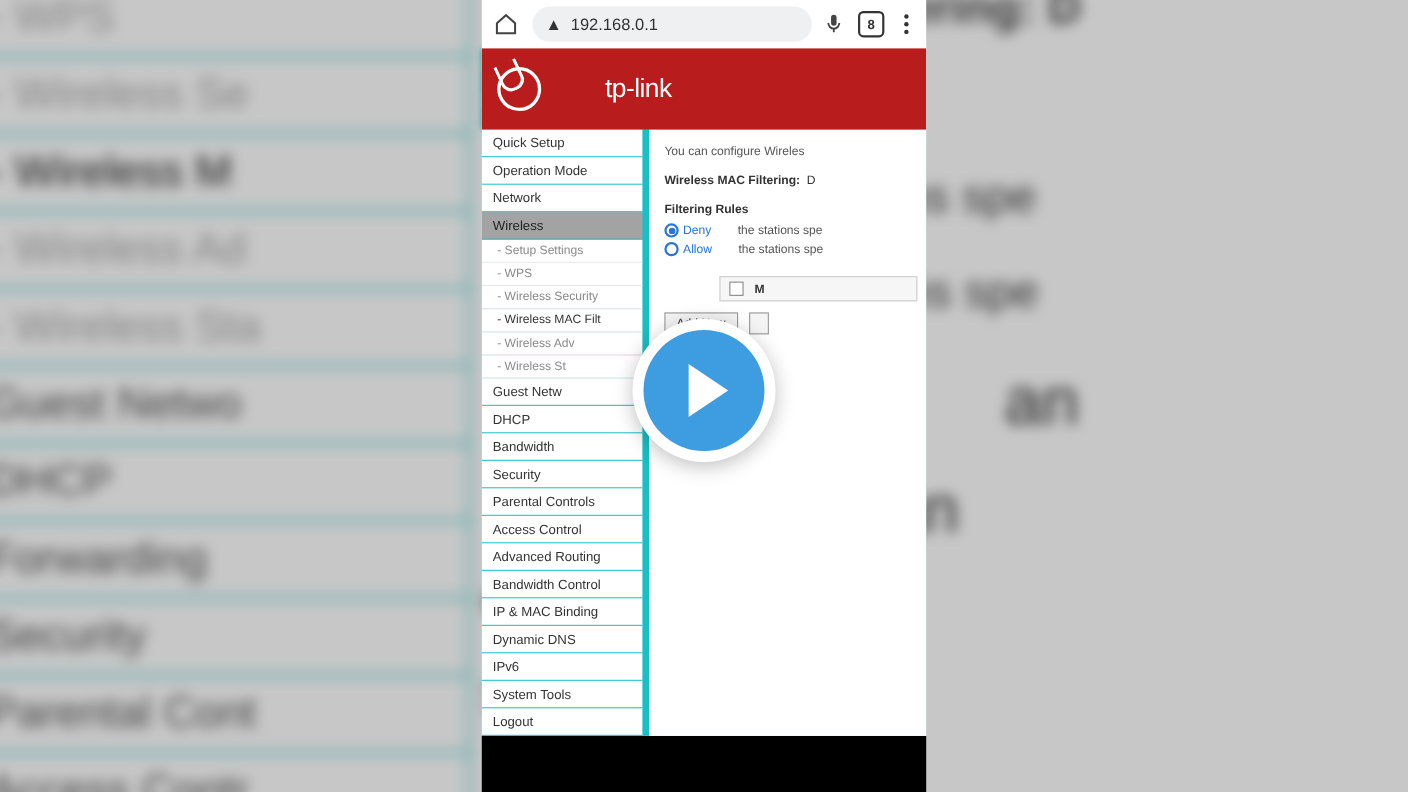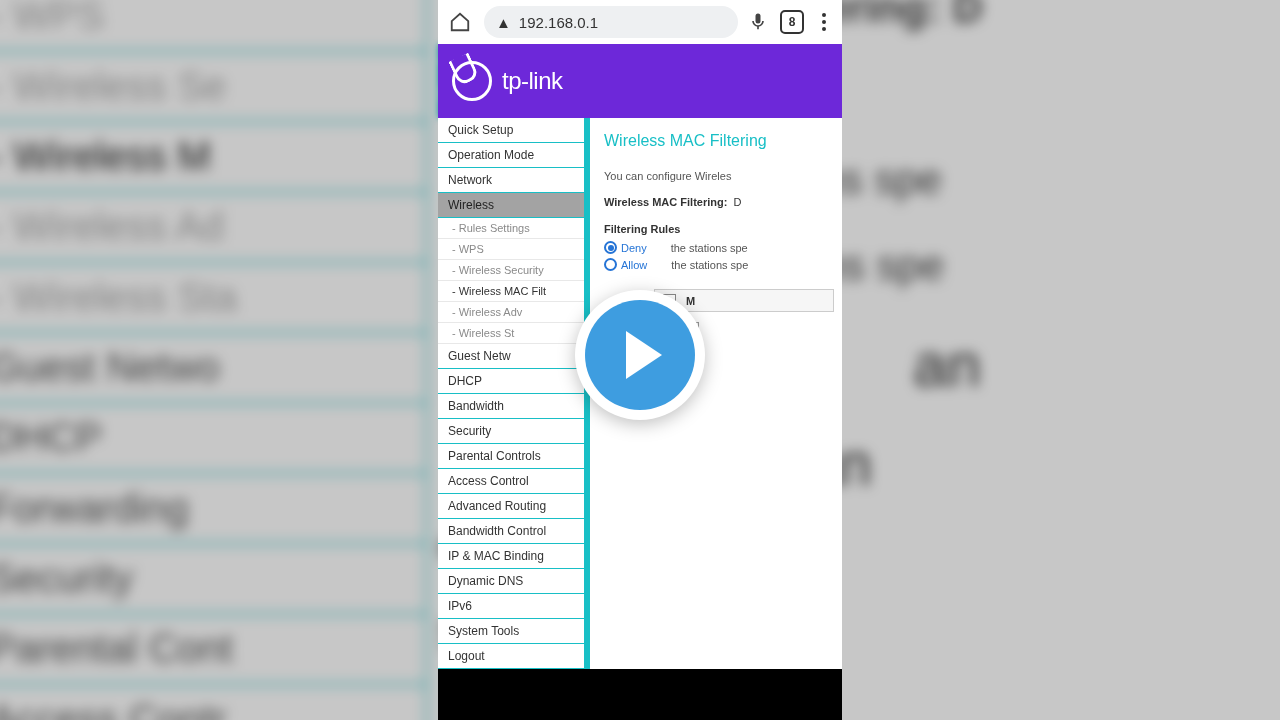--- a/index.html
+++ b/index.html
@@ -28,21 +28,21 @@
 
   .addr { height:44px; display:flex; align-items:center; padding:0 8px; gap:10px; background:#fff;}
   .addr .home { width:28px; height:28px; display:flex; align-items:center; justify-content:center;}
   .addr .url { flex:1; height:32px; background:#eef0f2; border-radius:16px; display:flex; align-items:center; padding:0 12px; gap:8px; font-size:15px; color:#333;}
   .addr .warn { font-size:15px; }
   .addr .mic { width:22px; height:22px; }
   .addr .tabs { width:24px; height:24px; border:2px solid #333; border-radius:5px; display:flex; align-items:center; justify-content:center; font-size:12px; font-weight:700; color:#333;}
   .addr .dots { width:20px; display:flex; flex-direction:column; align-items:center; gap:3px;}
   .addr .dots span{ width:4px; height:4px; border-radius:50%; background:#333;}
 
-  .brand { height:74px; background:#6d28d9; display:flex; align-items:center; padding:0 14px; color:#fff; overflow:hidden;}
+  .brand { height:74px; background:#b91c1c; display:flex; align-items:center; padding:0 14px; color:#fff; overflow:hidden;gap:48px;}
   .brand .logo { width:40px; height:40px; border:3px solid #fff; border-radius:50%; position:relative; margin-right:10px; flex-shrink:0;}
   .brand .logo::after { content:""; position:absolute; width:16px; height:24px; border:3px solid #fff; border-top:none; border-radius:0 0 10px 10px; top:-8px; left:-2px; transform:rotate(-25deg);}
   .brand .name { font-size:24px; font-weight:400; letter-spacing:-0.5px;}
   .brand .title { margin-left:auto; text-align:left; font-size:13px; line-height:1.3; white-space:nowrap;}
   .brand .title .t2 { font-size:11px; opacity:.95;}
 
   .body2 { flex:1; display:flex; background:#18bfc6; }
   .sidebar { width:146px; background:#18bfc6; padding:0;}
   .sidebar .item { background:#fff; color:#333; font-size:12px; padding:5px 10px; border-bottom:1px solid #18bfc6; cursor:pointer;}
   .sidebar .item.top { border-top:1px solid #18bfc6;}
@@ -155,21 +155,21 @@
     <div class="logo"></div>
     <div class="name">tp-link</div>
   </div>
 
   <div class="body2">
     <div class="sidebar">
       <div class="item">Quick Setup</div>
       <div class="item">Operation Mode</div>
       <div class="item">Network</div>
       <div class="item active">Wireless</div>
-      <div class="sub">- Rules Settings</div>
+      <div class="sub">- Setup Settings</div>
       <div class="sub">- WPS</div>
       <div class="sub">- Wireless Security</div>
       <div class="sub activeSub">- Wireless MAC Filt</div>
       <div class="sub">- Wireless Adv</div>
       <div class="sub">- Wireless St</div>
       <div class="item">Guest Netw</div>
       <div class="item">DHCP</div>
       <div class="item">Bandwidth</div>
       <div class="item">Security</div>
       <div class="item">Parental Controls</div>
@@ -177,21 +177,20 @@
       <div class="item">Advanced Routing</div>
       <div class="item">Bandwidth Control</div>
       <div class="item">IP &amp; MAC Binding</div>
       <div class="item">Dynamic DNS</div>
       <div class="item">IPv6</div>
       <div class="item">System Tools</div>
       <div class="item">Logout</div>
     </div>
 
     <div class="content">
-      <div class="pgtitle">Wireless MAC Filtering</div>
       <div class="desc">You can configure Wireles</div>
       <div class="lbl">
         <span>Wireless MAC Filtering:</span>&nbsp;&nbsp;<span style="font-weight:400">D</span>
       </div>
       <div class="lbl" style="margin-top:15px">Filtering Rules</div>
       <div class="rrow">
         <div class="rc on"></div>
         <span class="rlab">Deny</span>
         <span class="rtxt">the stations spe</span>
       </div>

